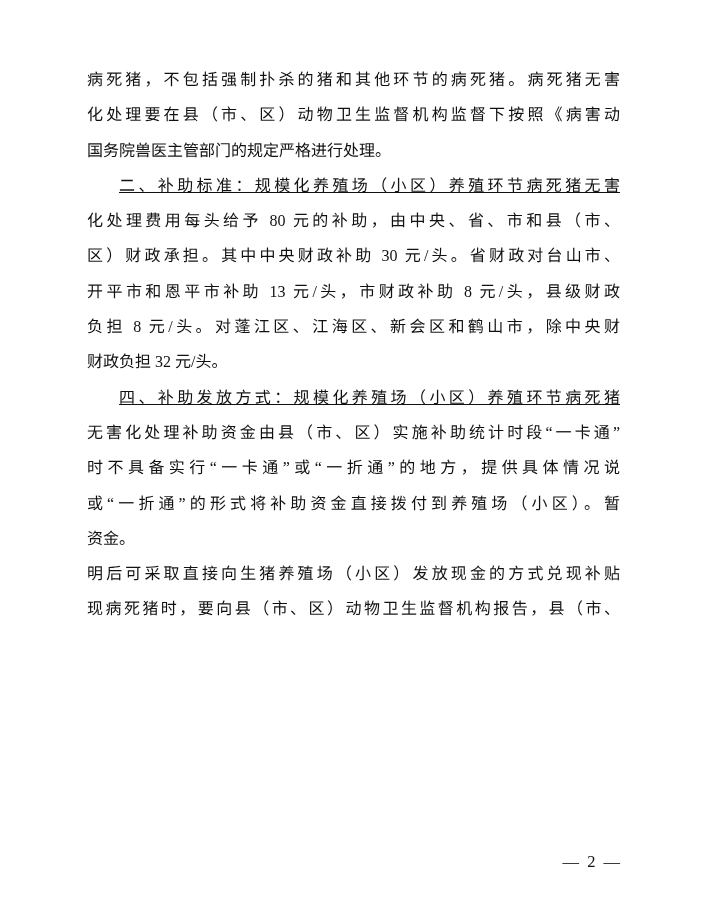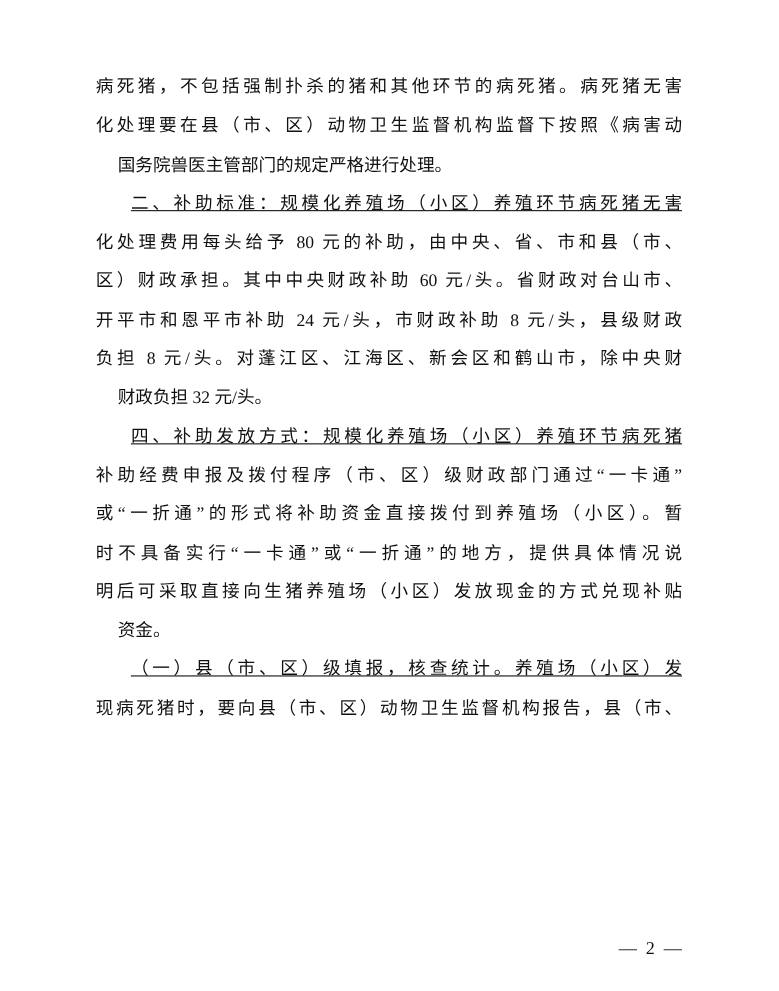--- a/index.html
+++ b/index.html
@@ -34,21 +34,20 @@
   
   .j {
     text-align: justify;
     text-align-last: justify;
     text-justify: inter-character;
   }
   
   .e {
     text-align: right;
     text-align-last: left;
-    margin-left: 20px;
   }
   
   .i {
     text-indent: 2em;
     text-decoration: underline;
   }
   .page-number {
     position: absolute;
     right: 86px;
     top: 851px;
@@ -69,41 +68,40 @@
 
     <div class="para">
       <div class="line j">病死猪，不包括强制扑杀的猪和其他环节的病死猪。病死猪无害</div>
       <div class="line j">化处理要在县（市、区）动物卫生监督机构监督下按照《病害动</div>
       <div class="line e">国务院兽医主管部门的规定严格进行处理。</div>
     </div>
 
     <div class="para">
       <div class="line j i">二、补助标准：规模化养殖场（小区）养殖环节病死猪无害</div>
       <div class="line j">化处理费用每头给予 80 元的补助，由中央、省、市和县（市、</div>
-      <div class="line j">区）财政承担。其中中央财政补助 60 元/头。省财政对台山市、</div>
-      <div class="line j">开平市和恩平市补助 24 元/头，市财政补助 8 元/头，县级财政</div>
+      <div class="line j">区）财政承担。其中中央财政补助 30 元/头。省财政对台山市、</div>
+      <div class="line j">开平市和恩平市补助 13 元/头，市财政补助 8 元/头，县级财政</div>
       <div class="line j">负担 8 元/头。对蓬江区、江海区、新会区和鹤山市，除中央财</div>
       <div class="line e">财政负担 32 元/头。</div>
     </div>
 
     <div class="para">
     </div>
 
     <div class="para">
       <div class="line j i">四、补助发放方式：规模化养殖场（小区）养殖环节病死猪</div>
-      <div class="line j">补助经费申报及拨付程序（市、区）级财政部门通过“一卡通”</div>
+      <div class="line j">无害化处理补助资金由县（市、区）实施补助统计时段“一卡通”</div>
+      <div class="line j">时不具备实行“一卡通”或“一折通”的地方，提供具体情况说</div>
       <div class="line j">或“一折通”的形式将补助资金直接拨付到养殖场（小区）。暂</div>
-      <div class="line j">时不具备实行“一卡通”或“一折通”的地方，提供具体情况说</div>
+      <div class="line e">资金。</div>
       <div class="line j">明后可采取直接向生猪养殖场（小区）发放现金的方式兑现补贴</div>
-      <div class="line e">资金。</div>
     </div>
 
 
     <div class="para">
-      <div class="line j i">（一）县（市、区）级填报，核查统计。养殖场（小区）发</div>
       <div class="line j">现病死猪时，要向县（市、区）动物卫生监督机构报告，县（市、</div>
     </div>
 
   </div>
 
   <div class="page-number">— 2 —</div>
 
 </div>
 
 </body></html>

